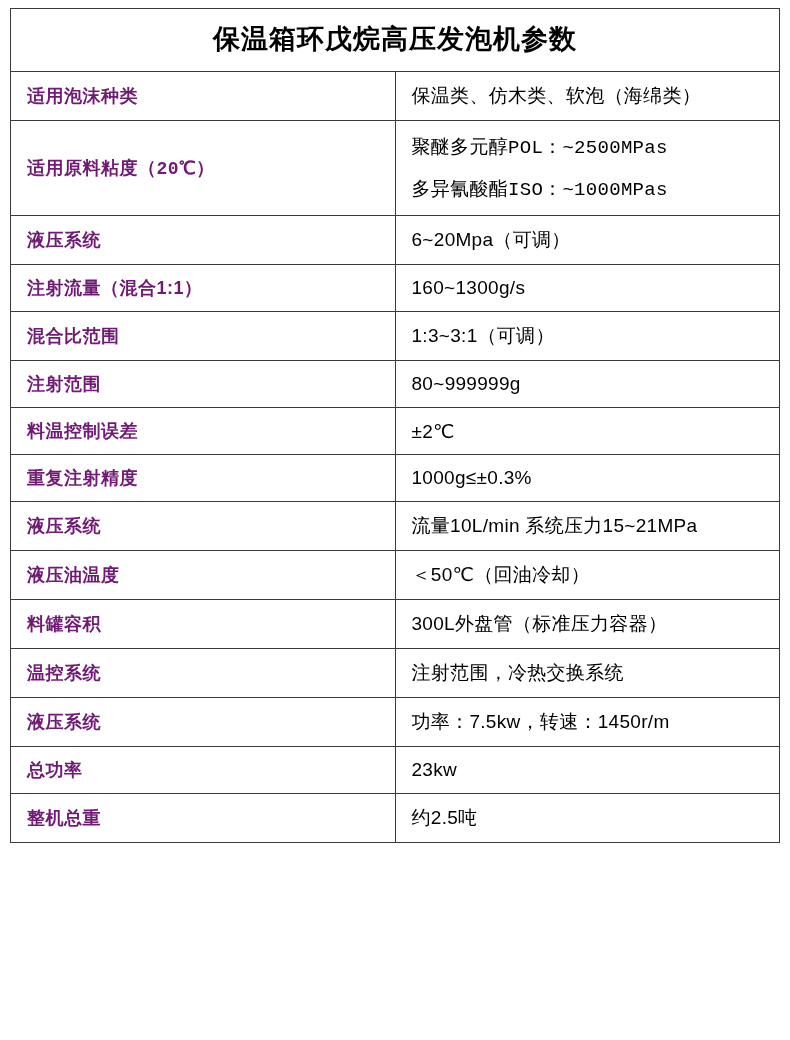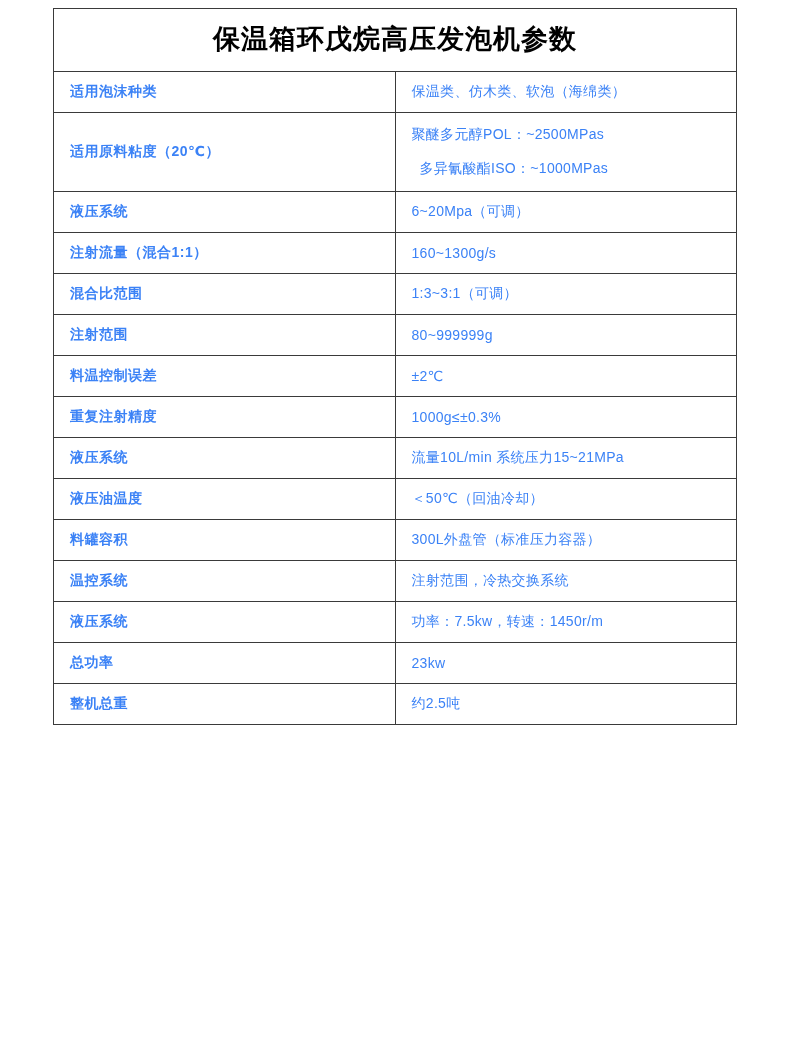--- a/index.html
+++ b/index.html
@@ -15,65 +15,65 @@
     overflow: hidden;
   }
   .page {
     width: 790px;
     height: 1040px;
     position: relative;
     background: #ffffff;
     box-sizing: border-box;
   }
   .spec-table {
-    width: 684px;
+    width: 770px;
     margin: 8px auto 0 auto;
     border-collapse: collapse;
     table-layout: fixed;
     border: 1px solid #3a3a3a;
   }
   .spec-table td {
     border: 1px solid #3a3a3a;
     padding: 0;
     vertical-align: middle;
   }
   .title-cell {
     text-align: center;
     font-size: 27px;
     font-weight: bold;
     letter-spacing: 1px;
     padding: 12px 0 14px 0 !important;
     color: #000000;
   }
   .label-cell {
     width: 258px;
-    font-size: 14px;
+    font-size: 18px;
     font-weight: bold;
     padding: 11px 0 11px 16px !important;
-    color: #3b82f6;
+    color: #701a75;
     letter-spacing: 0.5px;
   }
   .value-cell {
-    font-size: 14px;
+    font-size: 19px;
     font-weight: normal;
     padding: 11px 0 11px 16px !important;
-    color: #3b82f6;
+    color: #000000;
     letter-spacing: 0.3px;
   }
   .value-cell .line {
     display: block;
   }
   .value-cell .line + .line {
     margin-top: 16px;
-    margin-left: 8px;
   }
   .tall .label-cell,
   .tall .value-cell {
     padding-top: 13px !important;
     padding-bottom: 13px !important;
+    font-family: Liberation Mono, monospace;
   }
 </style>
 </head>
 <body>
 
 <div class="page">
   <table class="spec-table">
     <tbody>
       <tr>
         <td class="title-cell" colspan="2">保温箱环戊烷高压发泡机参数</td>

